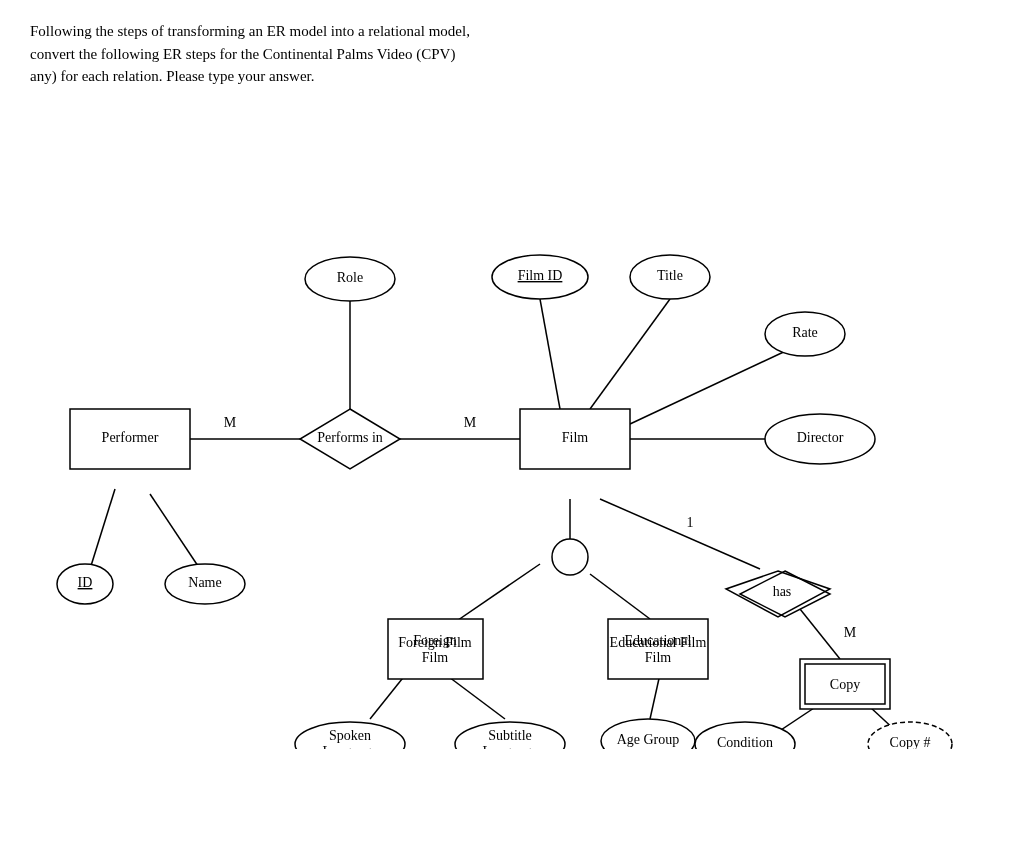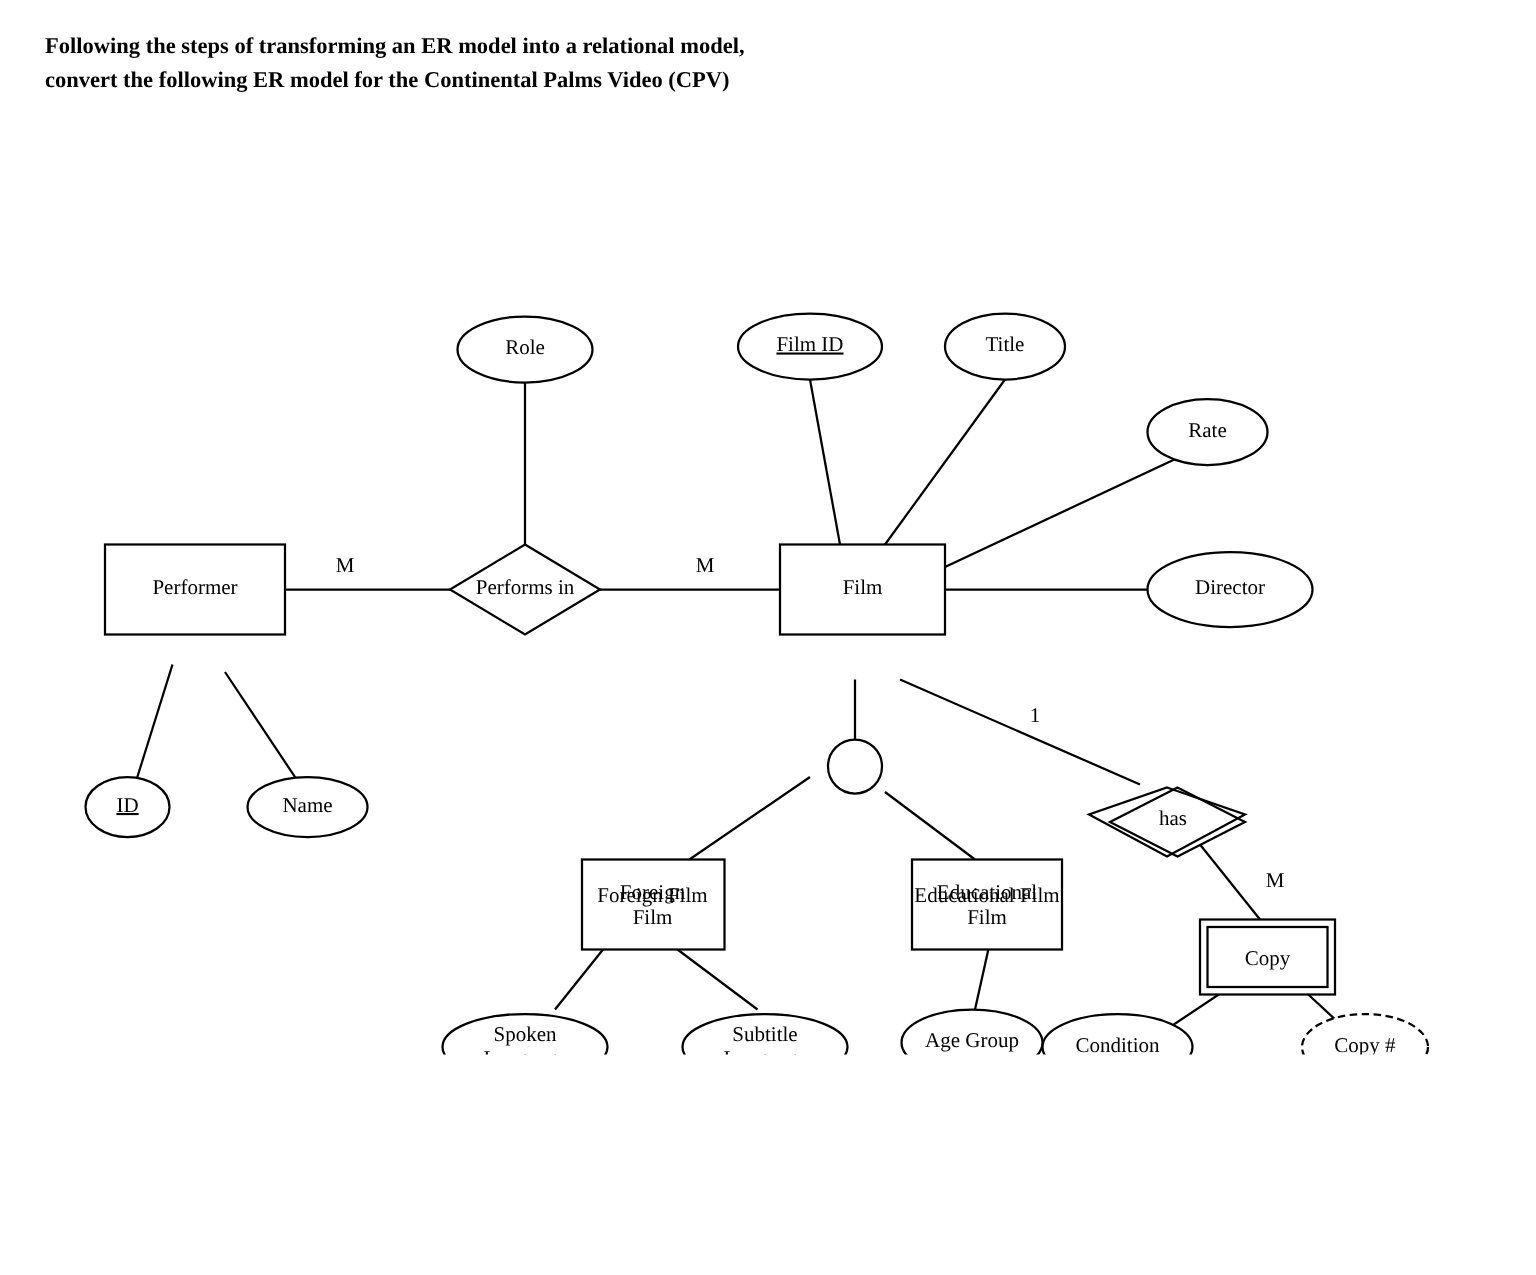--- a/index.html
+++ b/index.html
@@ -6,24 +6,23 @@
     body {
       background: #fff;
       font-family: "Times New Roman", Times, serif;
       font-size: 15px;
       color: #000;
       width: 1024px;
       min-height: 850px;
       padding: 20px 30px;
     }
     .description {
-      margin-bottom: 18px;
+      margin-bottom: 41px;
       line-height: 1.5;
       max-width: 700px;
-      font-weight: bold;
     }
     .diagram-container {
       position: relative;
       width: 960px;
       height: 620px;
     }
     
     .diagram-svg {
       position: absolute;
       top: 0; left: 0;
@@ -36,21 +35,22 @@
     .rect { fill: #fff; stroke: #000; stroke-width: 1.5; }
     .diamond { fill: #fff; stroke: #000; stroke-width: 1.5; }
     .line { stroke: #000; stroke-width: 1.5; fill: none; }
     .text-label { font-family: "Times New Roman", Times, serif; font-size: 14px; fill: #000; text-anchor: middle; dominant-baseline: middle; }
   </style>
 </head>
 <body>
 
 <div class="description">
   <p>Following the steps of transforming an ER model into a relational model,</p>
-  <p>convert the following ER model for the Continental Palms Video (CPV)</p>
+  <p>convert the following ER steps for the Continental Palms Video (CPV)</p>
+  <p>any) for each relation. Please type your answer.</p>
 </div>
 
 <div class="diagram-container">
   <svg class="diagram-svg" viewBox="0 0 960 620">
 
     <line class="line" x1="155" y1="310" x2="270" y2="310"></line>
 
     <text class="text-label" x="200" y="295">M</text>
 
     <line class="line" x1="370" y1="310" x2="490" y2="310"></line>

